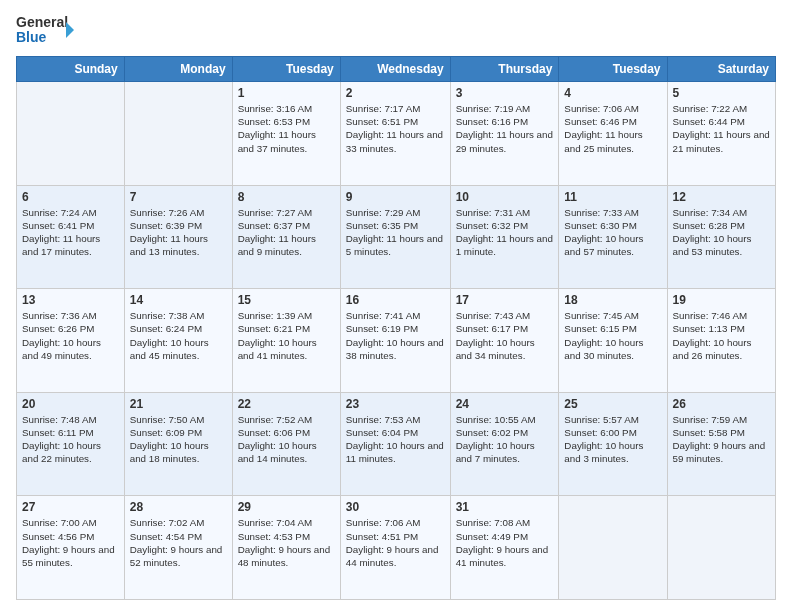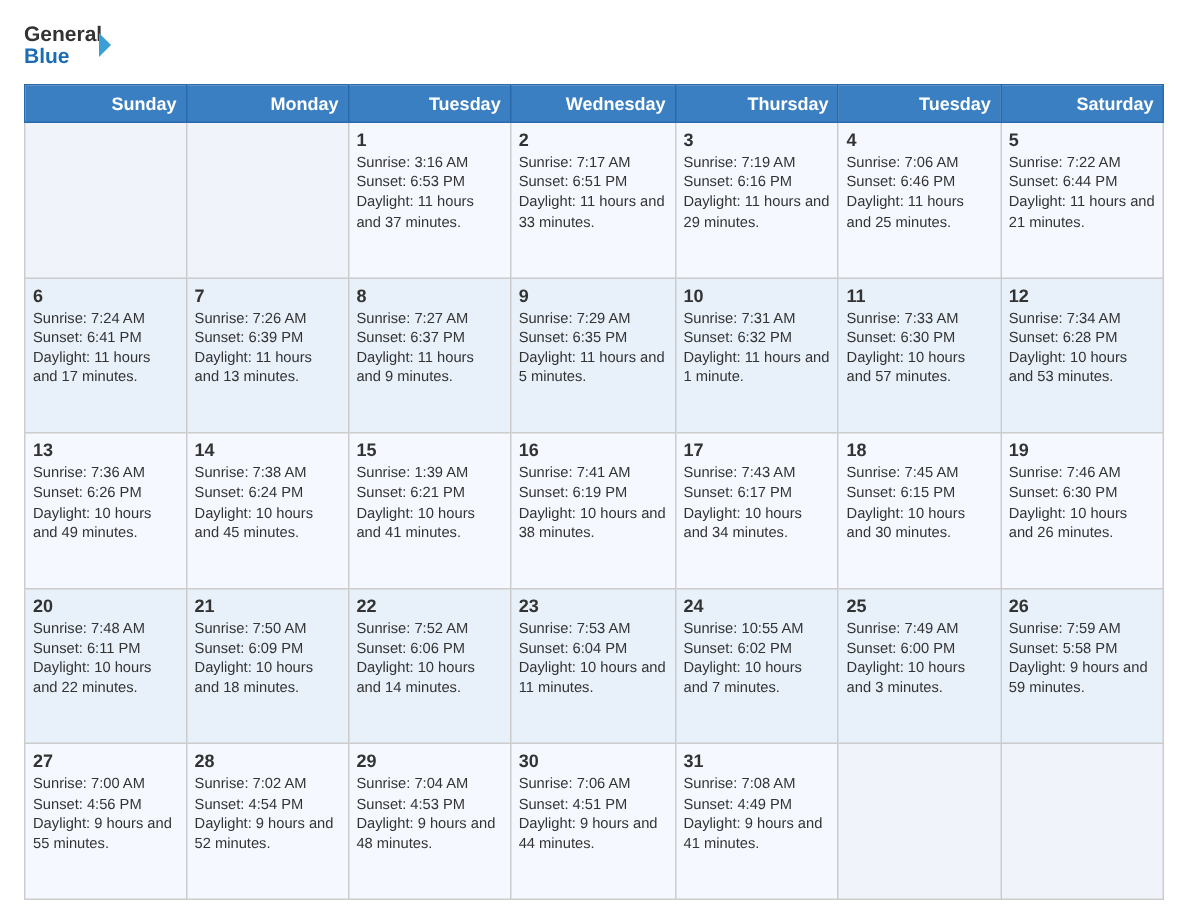--- a/index.html
+++ b/index.html
@@ -226,21 +226,21 @@
           </td>
           <td>
             <span class="day-num">18</span>
             <div class="day-info">Sunrise: 7:45 AM
 Sunset: 6:15 PM
 Daylight: 10 hours and 30 minutes.</div>
           </td>
           <td>
             <span class="day-num">19</span>
             <div class="day-info">Sunrise: 7:46 AM
-Sunset: 6:30 PM
+Sunset: 1:13 PM
 Daylight: 10 hours and 26 minutes.</div>
           </td>
         </tr>
         <tr>
           <td>
             <span class="day-num">20</span>
             <div class="day-info">Sunrise: 7:48 AM
 Sunset: 6:11 PM
 Daylight: 10 hours and 22 minutes.</div>
           </td>
@@ -263,21 +263,21 @@
 Daylight: 10 hours and 11 minutes.</div>
           </td>
           <td>
             <span class="day-num">24</span>
             <div class="day-info">Sunrise: 10:55 AM
 Sunset: 6:02 PM
 Daylight: 10 hours and 7 minutes.</div>
           </td>
           <td>
             <span class="day-num">25</span>
-            <div class="day-info">Sunrise: 7:49 AM
+            <div class="day-info">Sunrise: 5:57 AM
 Sunset: 6:00 PM
 Daylight: 10 hours and 3 minutes.</div>
           </td>
           <td>
             <span class="day-num">26</span>
             <div class="day-info">Sunrise: 7:59 AM
 Sunset: 5:58 PM
 Daylight: 9 hours and 59 minutes.</div>
           </td>
         </tr>

